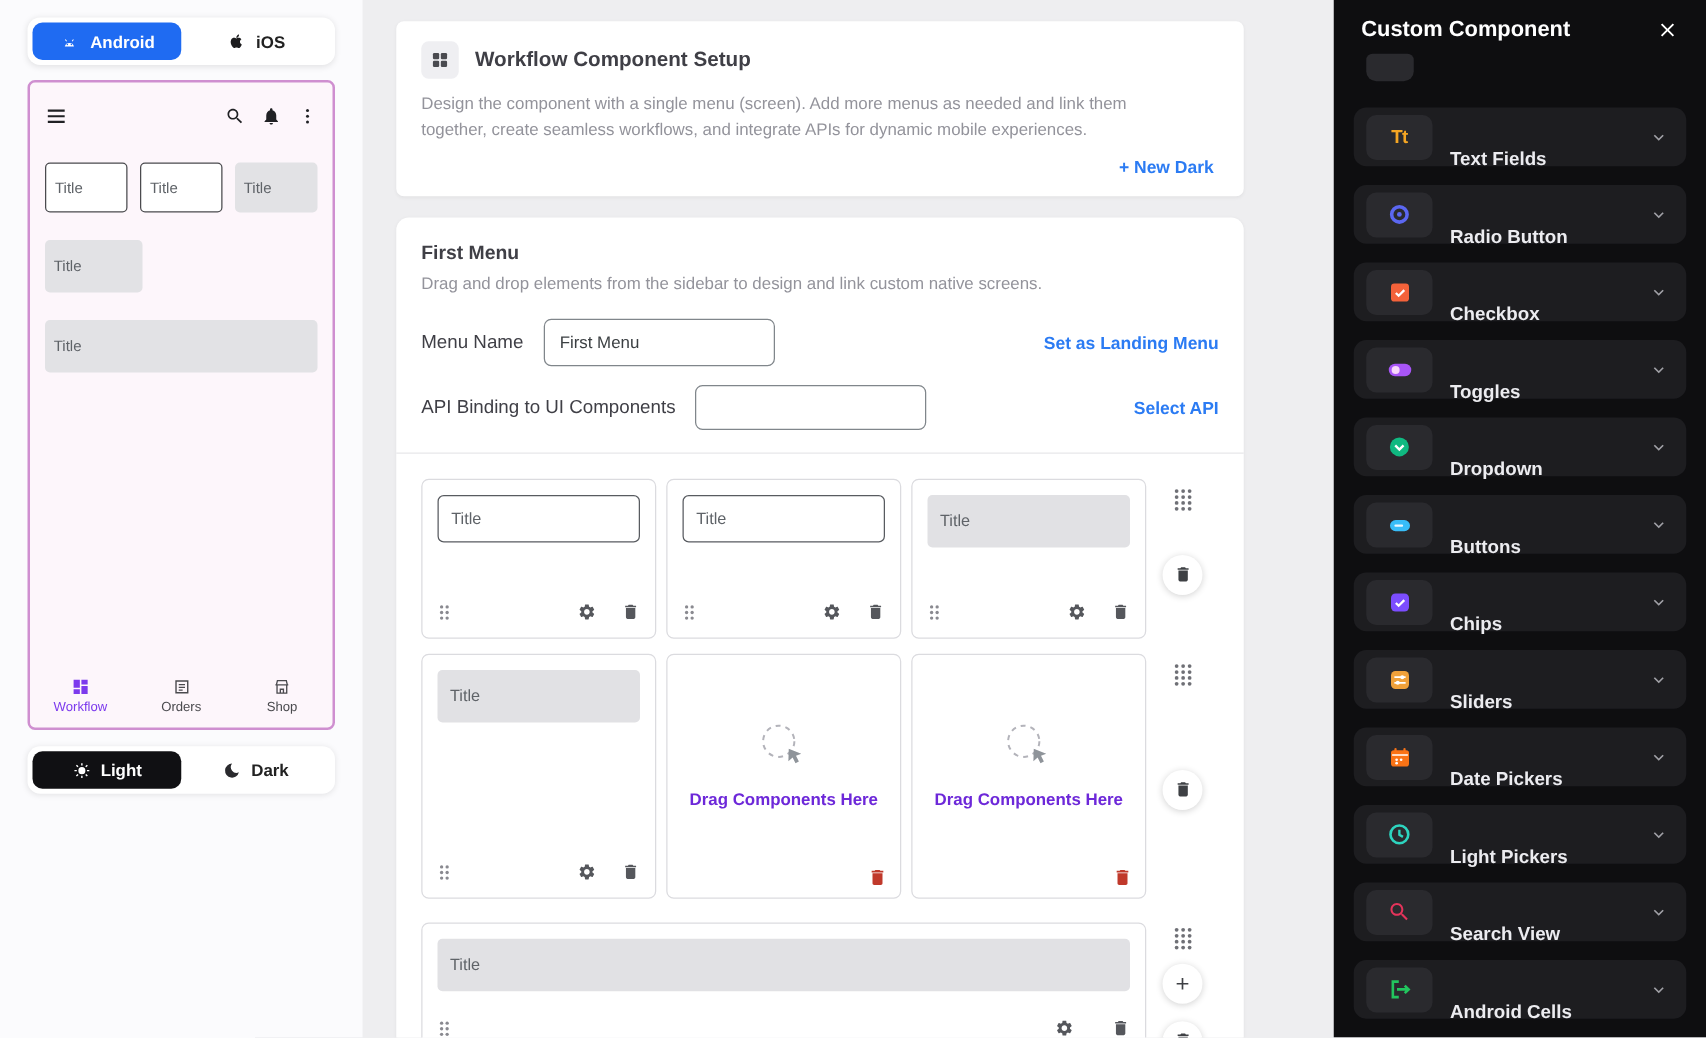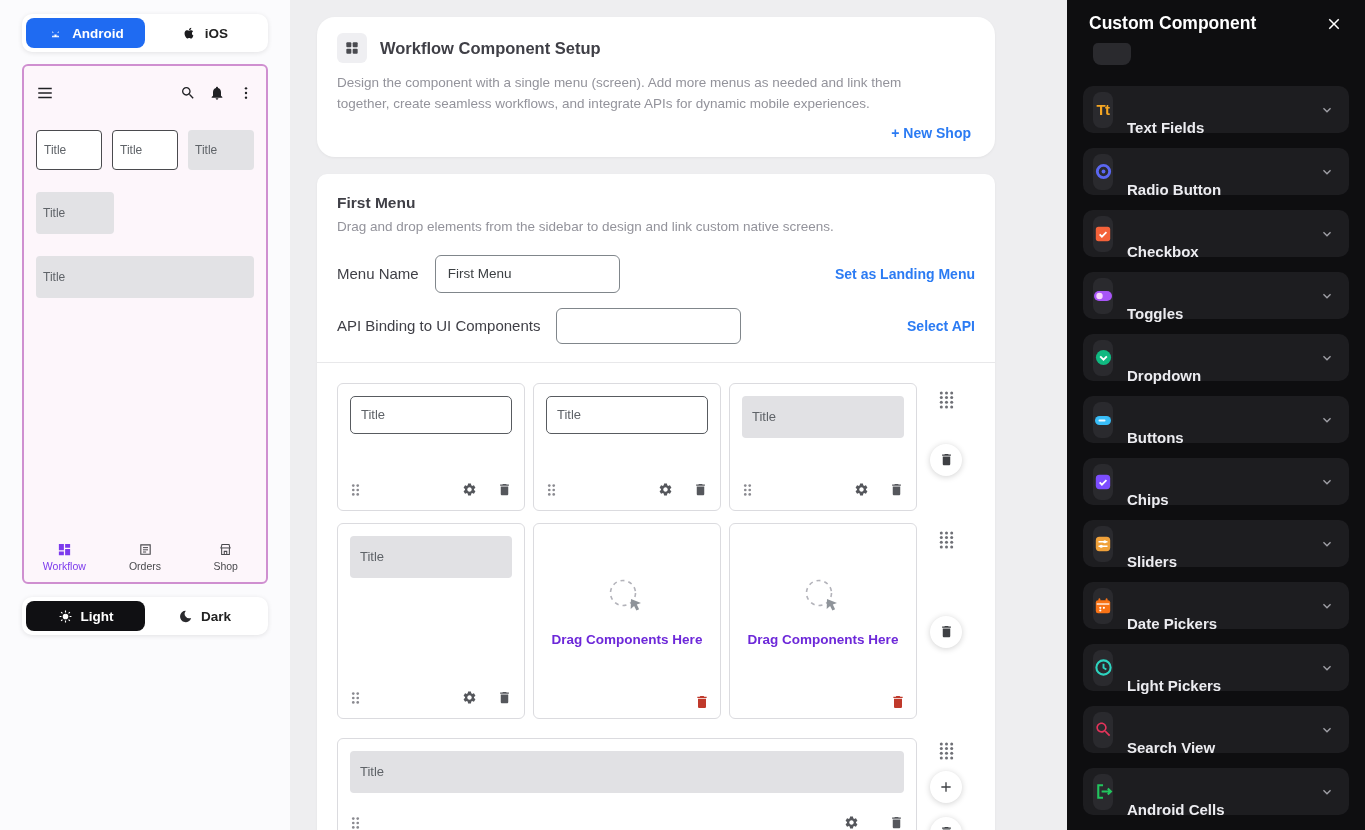--- a/index.html
+++ b/index.html
@@ -48,21 +48,21 @@
   .phone-nav-item {
     flex: 1; display: flex; flex-direction: column; align-items: center; gap: 3px;
     background: none; border: none; font-family: inherit; font-size: 10.5px; color: #4a4a4e; cursor: pointer;
   }
   .phone-nav-item.active { color: var(--workflow-purple); }
 
   .theme-card { margin-top: 13px; }
 
   
   .main { flex: 1; min-width: 0; padding: 17px 72px 0 27px; }
-  .card { background: #fff; border-radius: 18px; box-shadow: 0 1px 3px rgba(0,0,0,.05); }
+  .card { background: #fff; border-radius: 6px; box-shadow: 0 1px 3px rgba(0,0,0,.05); }
   .setup-card { padding: 16px 20px 12px; }
   .setup-head { display: flex; align-items: center; gap: 13px; }
   .setup-glyph {
     width: 30px; height: 30px; border-radius: 6px; background: #efeff2;
     display: flex; align-items: center; justify-content: center; color: #4a4b50;
   }
   .setup-title { font-size: 16.5px; font-weight: 700; color: #3f3f46; }
   .setup-desc { margin-top: 10px; font-size: 13.5px; line-height: 1.55; color: #93939b; max-width: 600px; }
   .link-btn {
     background: none; border: none; font-family: inherit;
@@ -130,21 +130,21 @@
   .sidebar { width: 298px; flex-shrink: 0; background: #0e0e10; color: #ececf0; }
   .sb-head { display: flex; align-items: center; justify-content: space-between; padding: 13px 22px 0; }
   .sb-title { font-size: 17.5px; font-weight: 700; color: #fff; }
   .sb-close { background: none; border: none; color: #fff; display: flex; cursor: pointer; }
   .sb-fragment { margin: 9px 0 21px 26px; width: 38px; height: 22px; background: #2a2a2e; border-radius: 5px 5px 8px 8px; }
   .sb-item {
     margin: 0 16px 15px; height: 47px; background: #1d1d20; border-radius: 10px;
     display: flex; align-items: center; padding: 0 14px 0 10px; cursor: pointer;
   }
   .sb-tile {
-    width: 20px; height: 36px; border-radius: 8px; background: #2a2a2e; flex-shrink: 0;
+    width: 53px; height: 36px; border-radius: 8px; background: #2a2a2e; flex-shrink: 0;
     display: flex; align-items: center; justify-content: center; margin-right: 14px;
   }
   .sb-label { flex: 1; font-size: 15px; font-weight: 600; color: #ececf0; margin-top: 36px; }
   .sb-chevron { color: #a0a0a6; display: flex; }
   .tt-glyph { font-size: 15px; font-weight: 800; letter-spacing: -0.5px; }
 </style>
 </head>
 <body>
 
 <svg width="0" height="0" style="position:absolute" aria-hidden="true">
@@ -310,21 +310,21 @@
     <div class="setup-head">
       <span class="setup-glyph">
           <svg class="ic" width="16" height="16">
             <use href="#i-grid4"></use>
           </svg>
         </span>
       <span class="setup-title">Workflow Component Setup</span>
     </div>
     <div class="setup-desc">Design the component with a single menu (screen). Add more menus as needed and link them together, create seamless workflows, and integrate APIs for dynamic mobile experiences.</div>
     <div class="new-menu-row">
-      <button class="link-btn">+ New Shop</button>
+      <button class="link-btn">+ New Dark</button>
     </div>
   </div>
 
   <div class="card menu-card">
     <div class="menu-title">First Menu</div>
     <div class="menu-desc">Drag and drop elements from the sidebar to design and link custom native screens.</div>
 
     <div class="form-row">
       <span class="form-label">Menu Name</span>
       <input class="text-input" value="First Menu" style="">

